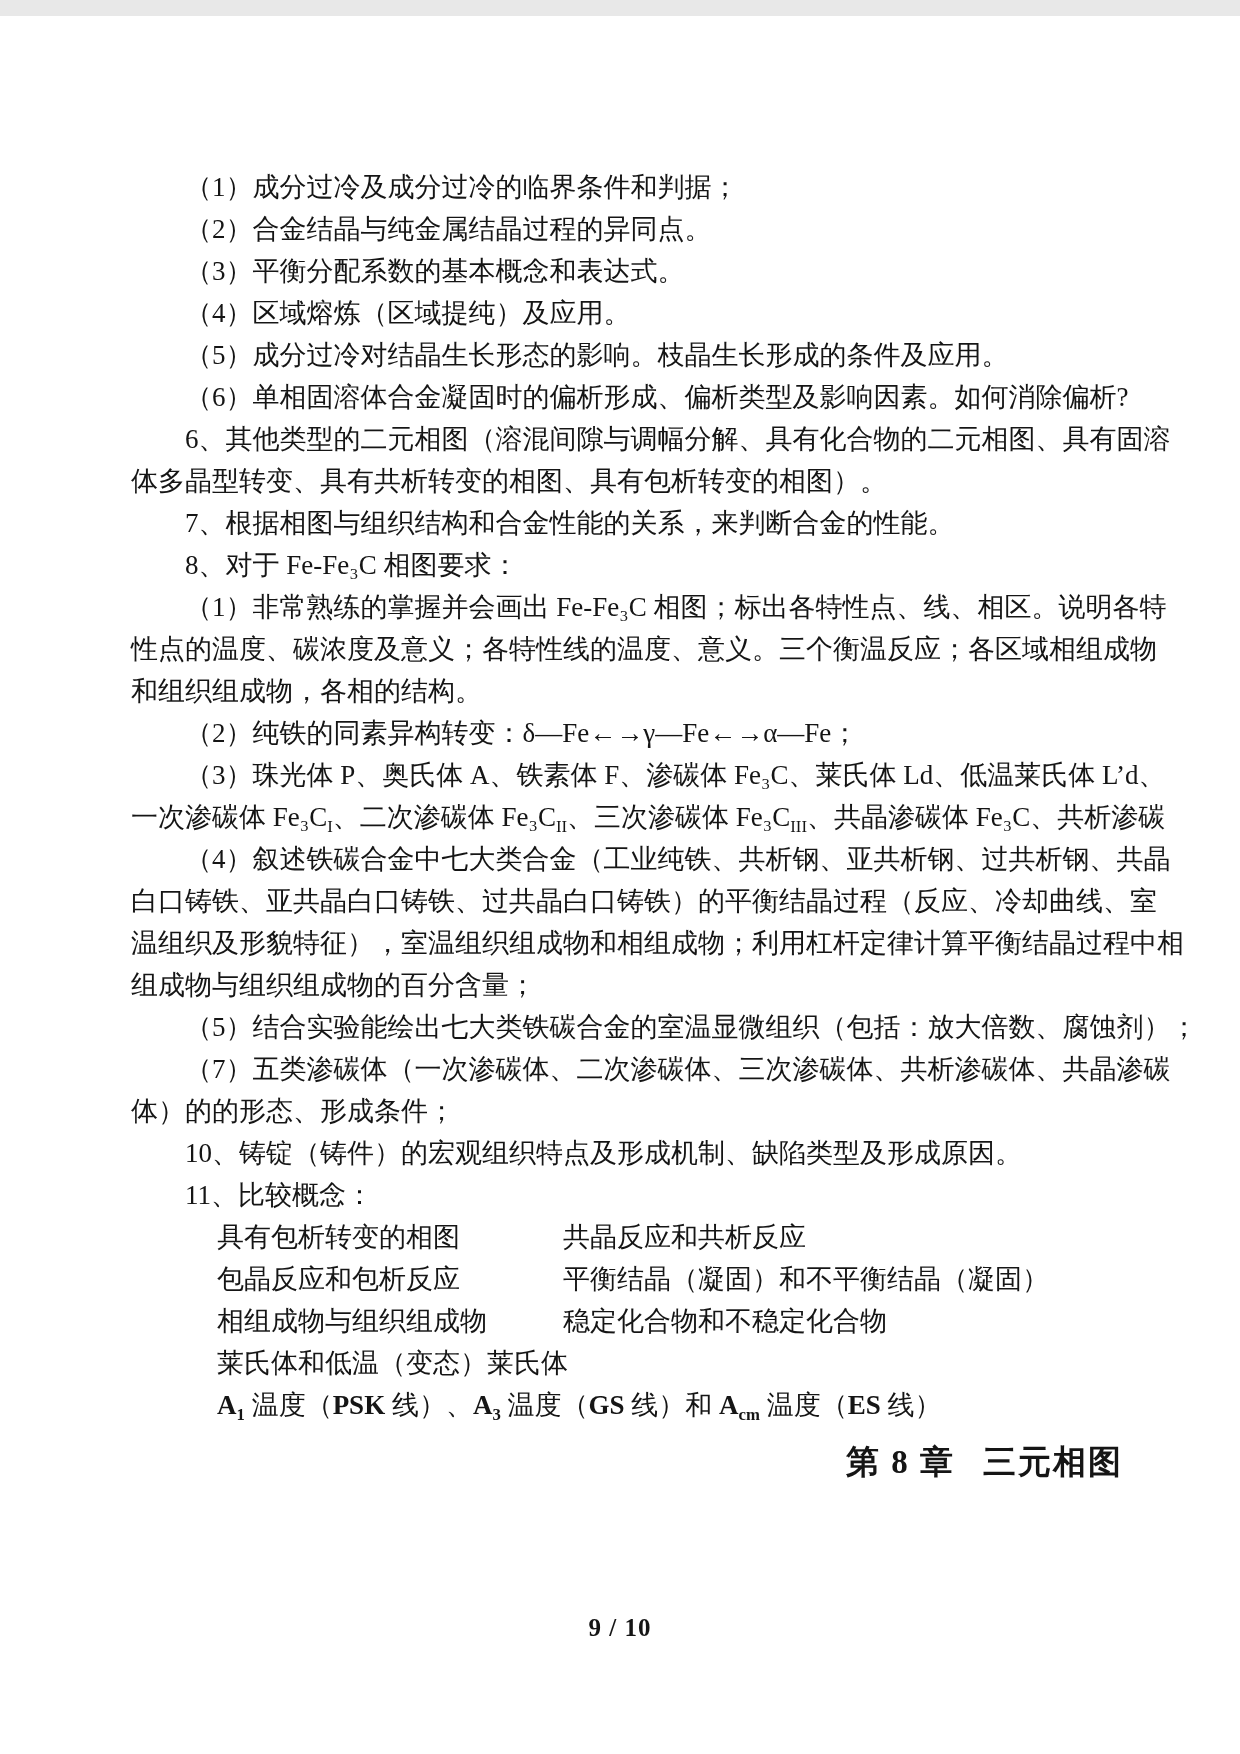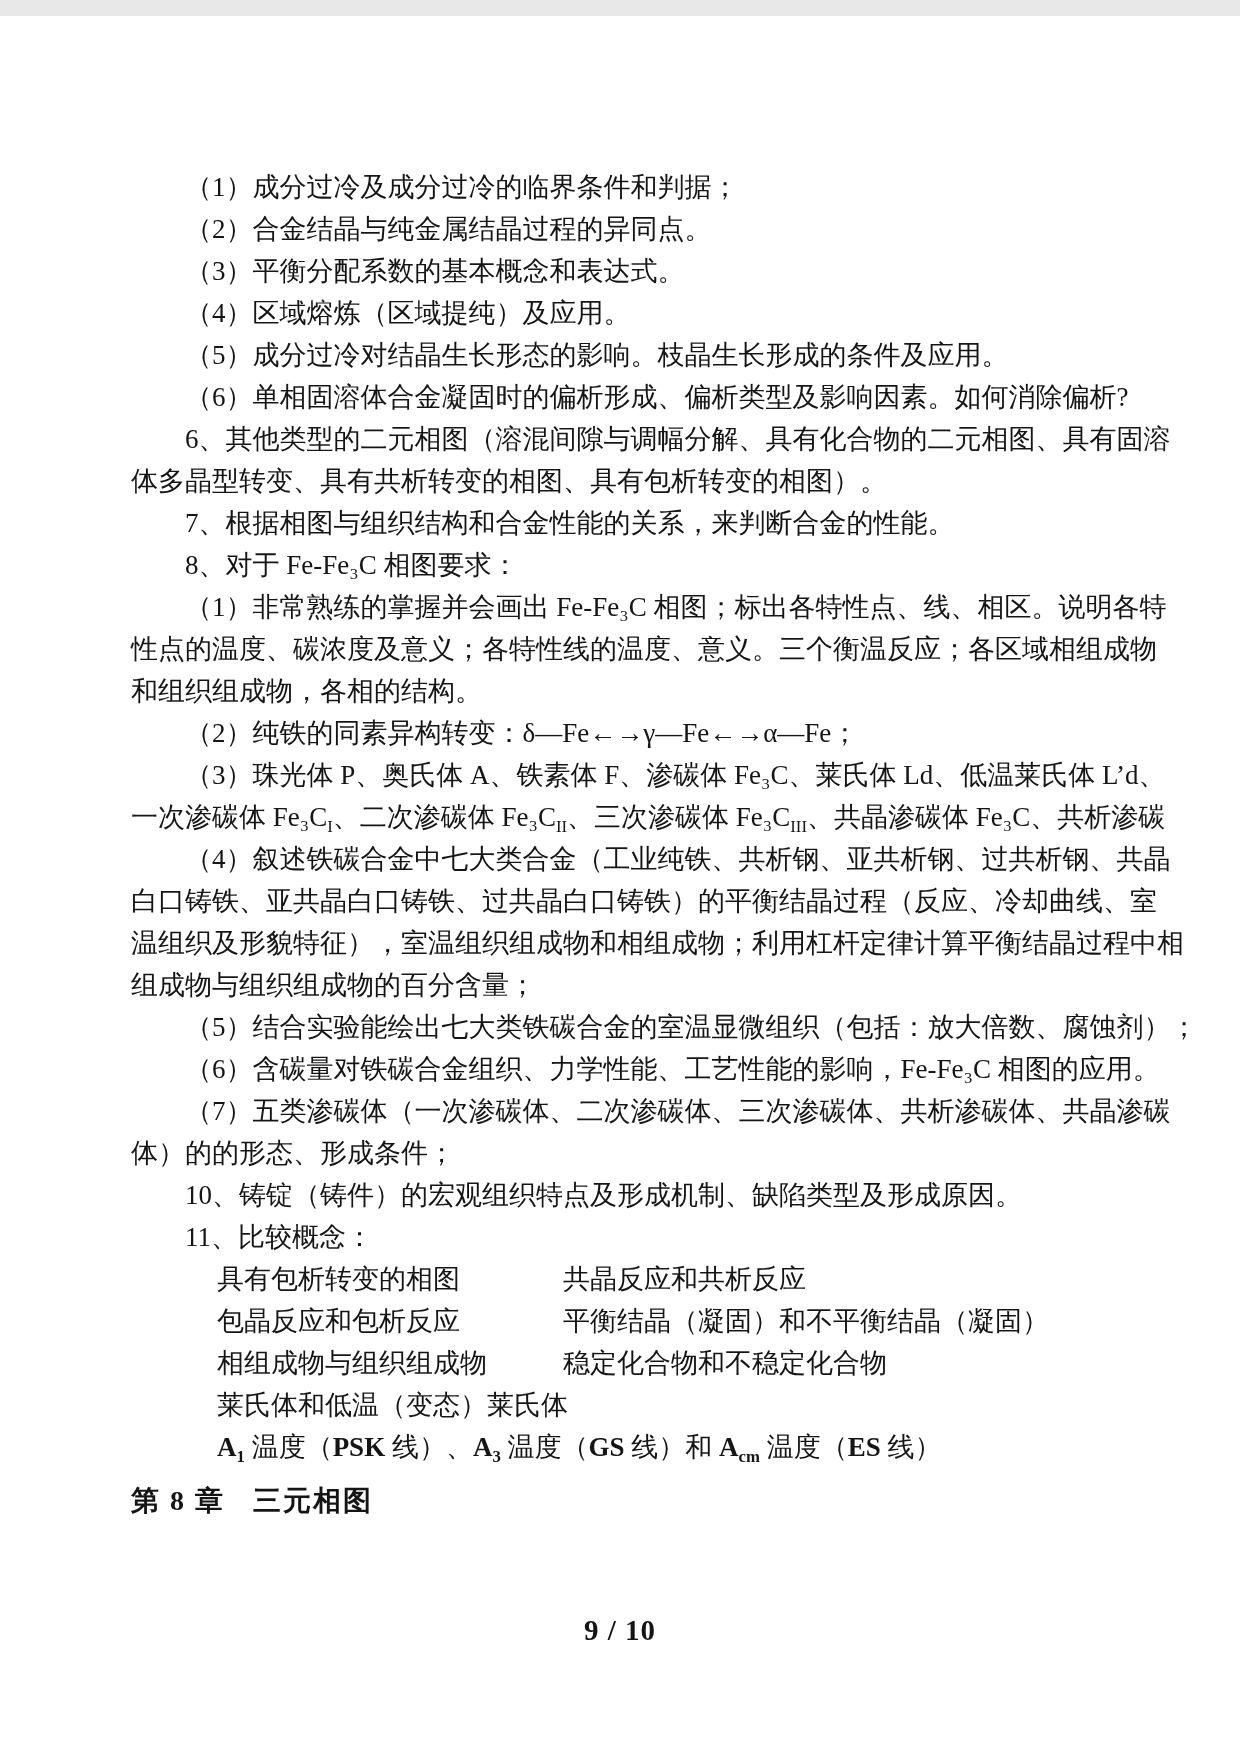--- a/index.html
+++ b/index.html
@@ -24,31 +24,32 @@
     white-space:nowrap;
   }
   .ind{padding-left:54px;}
   .ind2{padding-left:86px;}
   .cmp{display:flex;padding-left:86px;}
   .cmp .c1{flex:0 0 346px;}
   sub.subn{font-size:0.62em;line-height:0;}
   .b{font-weight:bold;}
   .heading{
     margin-top:14px;
-    font-size:28px;
+    font-size:33px;
     font-weight:bold;
     white-space:nowrap;
+    text-align:right;
   }
   .heading .num{margin-right:28px;letter-spacing:2px;}
   .heading .ttl{letter-spacing:2px;}
   .footer{
     position:absolute;
     left:0;top:1598px;width:100%;
     text-align:center;
-    font-size:29px;
+    font-size:25px;
     font-weight:bold;
     letter-spacing:1px;
   }
 </style>
 </head>
 <body>
 
 <div class="page">
   <div class="doc">
 
@@ -66,21 +67,20 @@
     <div class="line">性点的温度、碳浓度及意义；各特性线的温度、意义。三个衡温反应；各区域相组成物</div>
     <div class="line">和组织组成物，各相的结构。</div>
     <div class="line ind">（2）纯铁的同素异构转变：δ—Fe←→γ—Fe←→α—Fe；</div>
     <div class="line ind">（3）珠光体 P、奥氏体 A、铁素体 F、渗碳体 Fe₃C、莱氏体 Ld、低温莱氏体 L’d、</div>
     <div class="line"><span>一次渗碳体 Fe₃C</span><sub class="subn">I</sub><span>、二次渗碳体 Fe₃C</span><sub class="subn">II</sub><span>、三次渗碳体 Fe₃C</span><sub class="subn">III</sub><span>、共晶渗碳体 Fe₃C、共析渗碳</span></div>
     <div class="line ind">（4）叙述铁碳合金中七大类合金（工业纯铁、共析钢、亚共析钢、过共析钢、共晶</div>
     <div class="line">白口铸铁、亚共晶白口铸铁、过共晶白口铸铁）的平衡结晶过程（反应、冷却曲线、室</div>
     <div class="line">温组织及形貌特征），室温组织组成物和相组成物；利用杠杆定律计算平衡结晶过程中相</div>
     <div class="line">组成物与组织组成物的百分含量；</div>
     <div class="line ind">（5）结合实验能绘出七大类铁碳合金的室温显微组织（包括：放大倍数、腐蚀剂）；</div>
-    <div class="line ind">（6）含碳量对铁碳合金组织、力学性能、工艺性能的影响，Fe-Fe₃C 相图的应用。</div>
     <div class="line ind">（7）五类渗碳体（一次渗碳体、二次渗碳体、三次渗碳体、共析渗碳体、共晶渗碳</div>
     <div class="line">体）的的形态、形成条件；</div>
     <div class="line ind">10、铸锭（铸件）的宏观组织特点及形成机制、缺陷类型及形成原因。</div>
     <div class="line ind">11、比较概念：</div>
 
     <div class="line cmp">
       <span class="c1">具有包析转变的相图</span>
       <span class="c2">共晶反应和共析反应</span>
     </div>
     <div class="line cmp">

